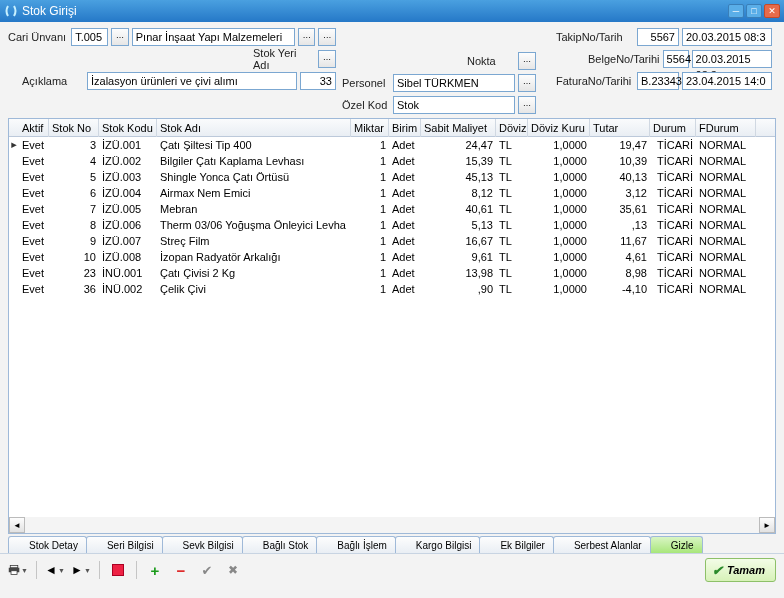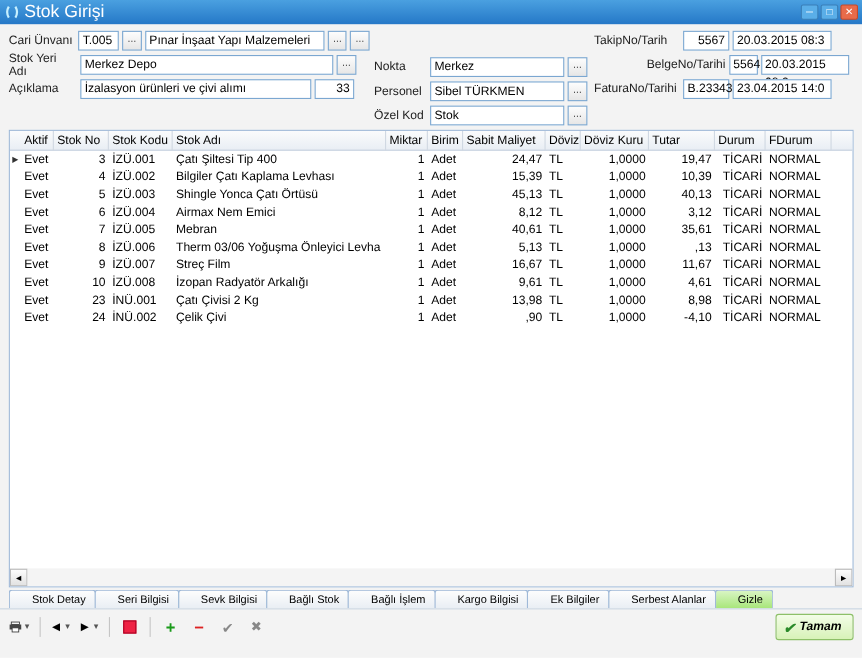--- a/index.html
+++ b/index.html
@@ -1,28 +1,28 @@
 <!DOCTYPE html>
 <html><head>
 <meta charset="utf-8">
 <style>
   * { box-sizing: border-box; }
   html, body { margin:0; padding:0; font-family: Tahoma, Arial, sans-serif; font-size:11px; color:#000; }
   body { width:784px; height:598px; background:#f3f3f3; }
   
   .titlebar { height:22px; background:linear-gradient(#4aa0e0,#2578c7); display:flex; align-items:center; padding:0 4px; color:#fff; }
   .titlebar .app-icon { width:14px; height:14px; margin-right:4px; display:flex; align-items:center; justify-content:center;}
-  .titlebar .title-text { flex:1; font-size:16px; }
+  .titlebar .title-text { flex:1; font-size:12px; }
   .titlebar .win-btns { display:flex; gap:2px;}
   .win-btn { width:16px; height:14px; background:#5aaee8; border:1px solid #3a7fb8; border-radius:2px; display:flex; align-items:center; justify-content:center; font-size:9px; color:#fff; cursor:pointer;}
   .win-btn.close { background:#e86b4a; border-color:#c44a2a;}
   
   .form-area { padding:6px 8px 4px 8px; display:flex; gap:4px; }
   .form-col { display:flex; flex-direction:column; gap:4px; }
-  .form-row { display:flex; align-items:center; gap:3px; height:18px; }
+  .form-row { display:flex; align-items:center; gap:3px; height:18px;justify-content:flex-end; }
   .lbl { font-size:11px; color:#222; }
   .inp { height:18px; border:1px solid #7ba7d1; background:#fff; padding:0 3px; font-size:11px; line-height:16px; }
   .dots-btn { width:18px; height:18px; border:1px solid #7ba7d1; background:linear-gradient(#fdfdfd,#e6e6e6); display:flex; align-items:center; justify-content:center; font-size:8px; cursor:pointer; }
   
   .grid-wrap { margin:0 8px; border:1px solid #9fb9d8; background:#fff; height:416px; overflow:hidden; position:relative;}
   .grid-head { display:flex; height:18px; background:linear-gradient(#fafbfc,#e9eef4); border-bottom:1px solid #bcc9da;align-items:center; }
   .gh { border-right:1px solid #d0d8e2; padding:0 3px; line-height:18px; font-size:11px; white-space:nowrap; overflow:hidden; }
   .grid-body { height:380px; overflow:auto;}
   .grow { display:flex; height:16px; border-bottom:1px solid transparent; }
   .gc { padding:0 3px; line-height:16px; font-size:11px; white-space:nowrap; overflow:hidden; }
@@ -77,33 +77,31 @@
     <div class="form-row">
       <span class="lbl" style="width:62px;">Cari Ünvanı</span>
       <span class="inp" style="width:38px;">T.005</span>
       <span class="dots-btn">⋯</span>
       <span class="inp" style="width:168px;overflow:hidden;">Pınar İnşaat Yapı Malzemeleri A.Ş</span>
       <span class="dots-btn">⋯</span>
       <span class="dots-btn">⋯</span>
     </div>
     <div class="form-row">
       <span class="lbl" style="width:62px;">Stok Yeri Adı</span>
-      <span class="inp" style="width:230px;">Merkez Depo</span>
       <span class="dots-btn">⋯</span>
     </div>
     <div class="form-row">
       <span class="lbl" style="width:62px;">Açıklama</span>
       <span class="inp" style="width:210px;">İzalasyon ürünleri ve çivi alımı</span>
       <span class="inp r-align" style="width:36px;">33</span>
     </div>
   </div>
   <div class="form-col" style="width:196px;margin-top:24px;">
     <div class="form-row">
       <span class="lbl" style="width:48px;">Nokta</span>
-      <span class="inp" style="width:122px;">Merkez</span>
       <span class="dots-btn">⋯</span>
     </div>
     <div class="form-row">
       <span class="lbl" style="width:48px;">Personel</span>
       <span class="inp" style="width:122px;">Sibel TÜRKMEN</span>
       <span class="dots-btn">⋯</span>
     </div>
     <div class="form-row">
       <span class="lbl" style="width:48px;">Özel Kod</span>
       <span class="inp" style="width:122px;">Stok</span>
@@ -277,21 +275,21 @@
         <div class="gc col-sabit r">13,98</div>
         <div class="gc col-doviz">TL</div>
         <div class="gc col-kur r">1,0000</div>
         <div class="gc col-tutar r">8,98</div>
         <div class="gc col-durum r">TİCARİ</div>
         <div class="gc col-fdurum">NORMAL</div>
       </div>
       <div class="grow">
         <div class="row-marker"></div>
         <div class="gc col-aktif">Evet</div>
-        <div class="gc col-stokno r">24</div>
+        <div class="gc col-stokno r">36</div>
         <div class="gc col-stokkodu">İNÜ.002</div>
         <div class="gc col-stokadi">Çelik Çivi</div>
         <div class="gc col-miktar r">1</div>
         <div class="gc col-birim">Adet</div>
         <div class="gc col-sabit r">,90</div>
         <div class="gc col-doviz">TL</div>
         <div class="gc col-kur r">1,0000</div>
         <div class="gc col-tutar r">-4,10</div>
         <div class="gc col-durum r">TİCARİ</div>
         <div class="gc col-fdurum">NORMAL</div>

